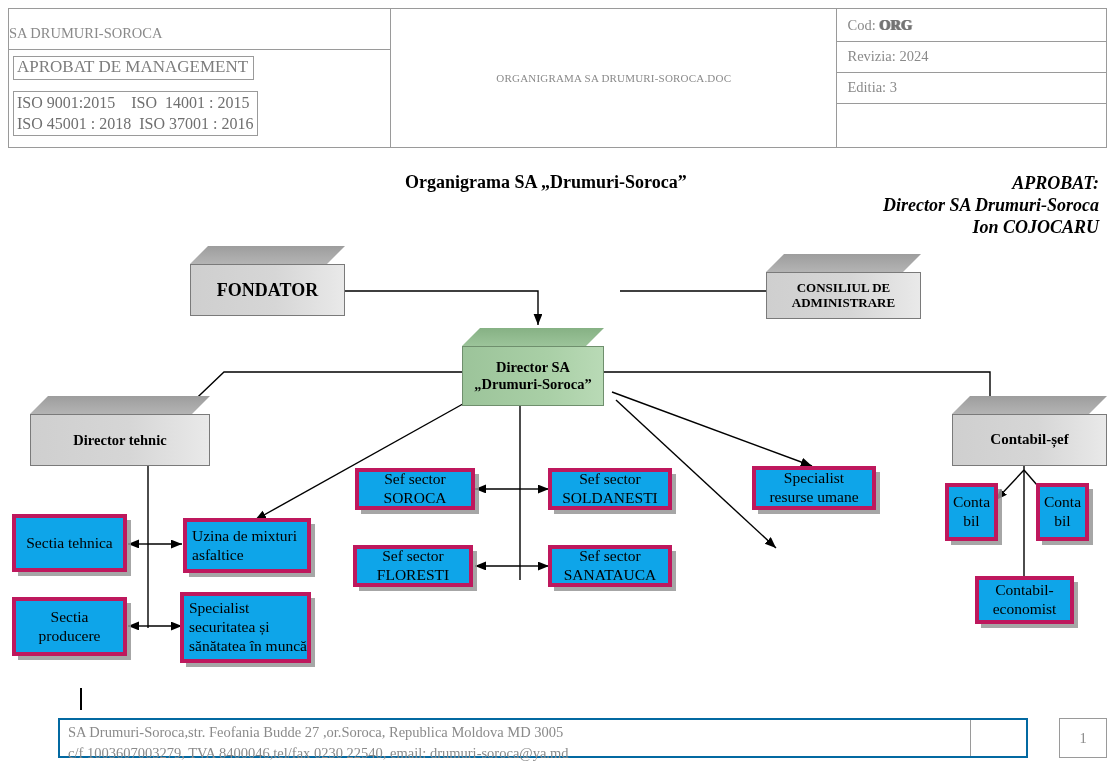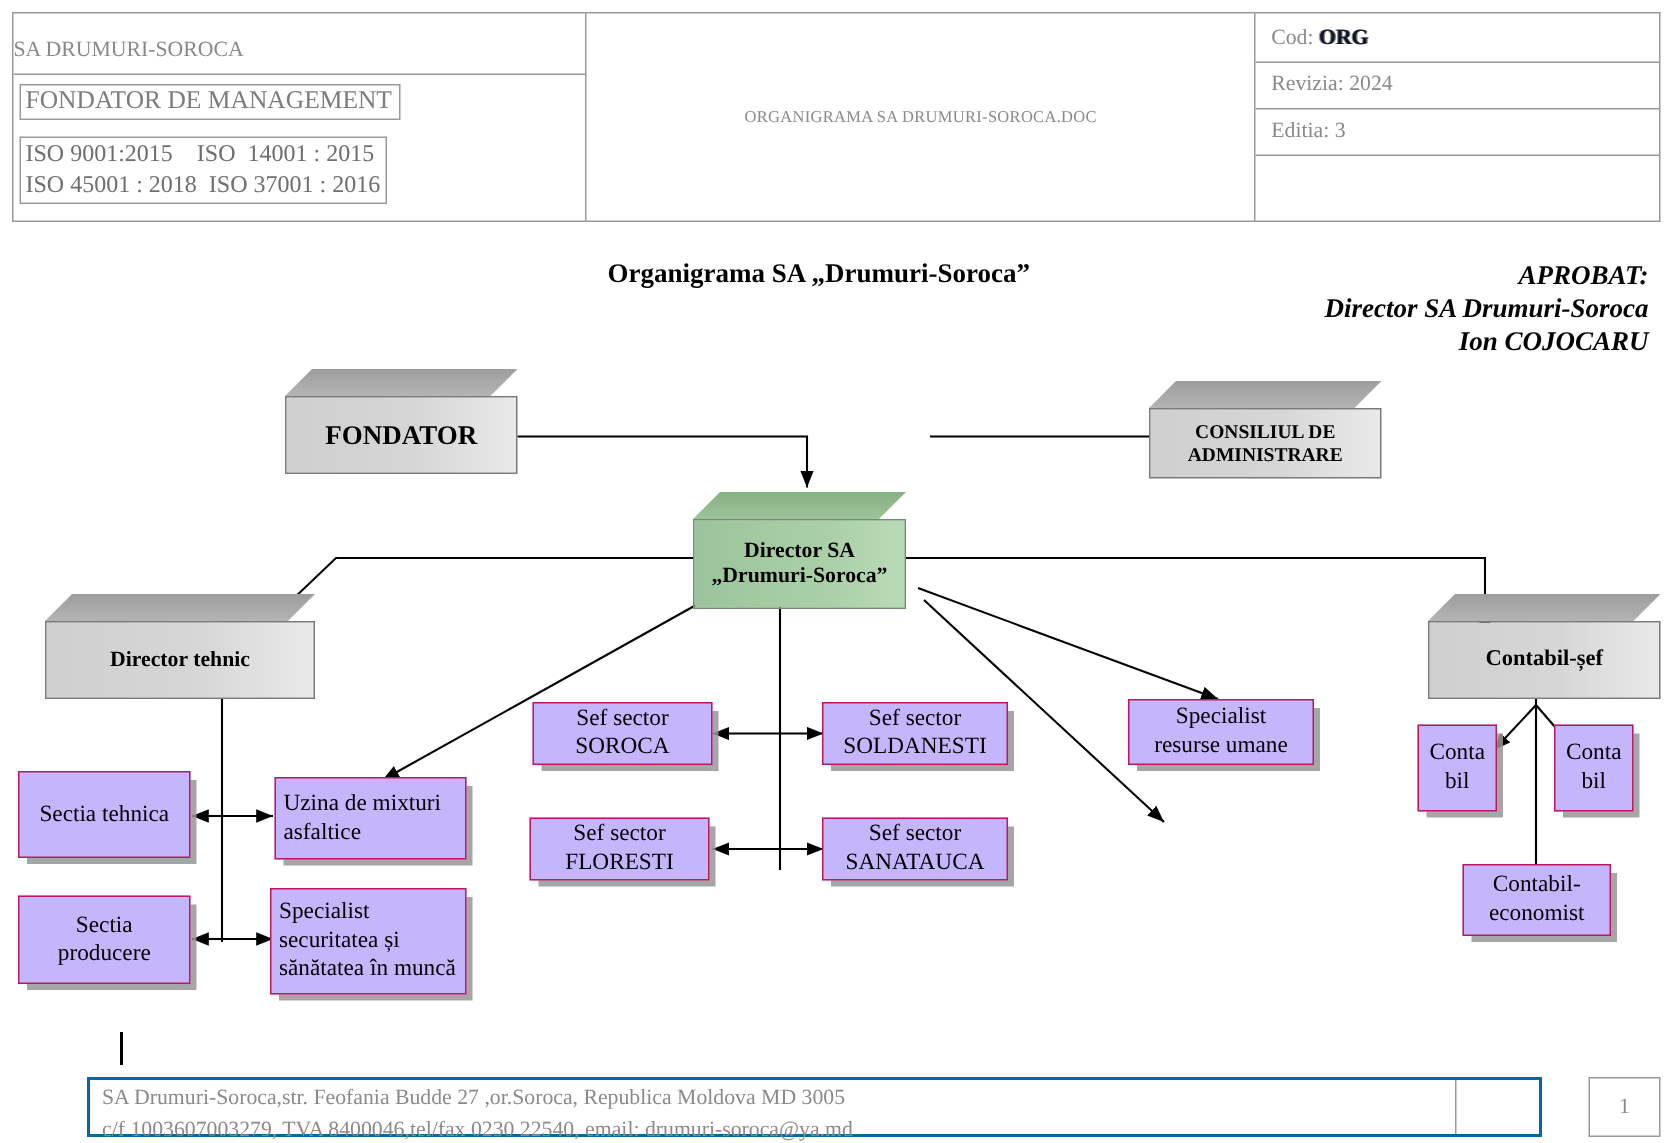--- a/index.html
+++ b/index.html
@@ -28,21 +28,21 @@
   .sist{display:inline-block;border:1px solid #9a9a9a;padding:1px 5px 2px 3px;
         font-size:17px;color:#7d7d7d;line-height:1.1;}
   .iso-wrap{padding:11px 0 4px 4px;}
   .iso{display:inline-block;border:1px solid #9a9a9a;font-size:16px;
        color:#6f6f6f;line-height:1.35;padding:0 4px 0 3px;}
   .iso div{white-space:pre;}
 
   .rcell{border-bottom:1px solid #9a9a9a;font-size:14.5px;color:#8a8a8a;
          padding:6px 0 6px 10px;height:18px;box-sizing:content-box;}
   .rcell:last-child{border-bottom:none;}
-  .cod-strong{font-weight:bold;color:#0f172a;position:relative;
+  .cod-strong{font-weight:bold;color:#737373;position:relative;
               text-shadow:0.8px 0 0 #8a8a8a,-0.8px 0 0 #9a9a9a;}
 
   
   .main-title{position:absolute;left:405px;top:172px;font-size:18px;
               font-weight:bold;white-space:nowrap;}
   .aprobat{position:absolute;right:16px;top:172px;text-align:right;
            font-weight:bold;font-style:italic;font-size:18px;line-height:1.23;}
 
   
   .cube{position:absolute;}
@@ -54,21 +54,21 @@
   .cube .topface{position:absolute;top:0;left:0;width:100%;height:18px;
     background:linear-gradient(to bottom,#9d9d9d,#b4b4b4);
     clip-path:polygon(18px 0,100% 0,calc(100% - 18px) 100%,0 100%);
     border:none;}
 
   .cube.green .face{background:linear-gradient(to right,#9cc49a 0%,#a9cfa6 60%,#b9dab6 100%);
     border:1px solid #6f8f6d;}
   .cube.green .topface{background:linear-gradient(to bottom,#86b184,#9cc49a);}
 
   
-  .box{position:absolute;background:#c4b5fd;border:1px solid #be185d;
+  .box{position:absolute;background:#0ea5e9;border:4px solid #be185d;
        box-shadow:5px 5px 0 -1px rgba(150,150,150,.85);
        display:flex;align-items:center;justify-content:center;text-align:center;
        font-size:15.5px;line-height:1.22;box-sizing:border-box;}
   .box.left-al{justify-content:flex-start;text-align:left;padding-left:5px;}
   svg.conn{position:absolute;left:0;top:0;width:1115px;height:762px;
            pointer-events:none;overflow:visible;}
 
   
   .foot{position:absolute;left:58px;top:718px;width:1049px;height:40px;}
   .foot .ftxt{position:absolute;left:0;top:0;width:970px;height:40px;
@@ -84,21 +84,21 @@
 <body>
 
 <div class="page">
 
   <table class="hdr">
     <tbody>
         <tr>
       <td class="hdr-left">
         <div class="company">SA DRUMURI-SOROCA</div>
         <div class="sist-wrap">
-          <span class="sist">FONDATOR DE MANAGEMENT</span>
+          <span class="sist">APROBAT DE MANAGEMENT</span>
         </div>
         <div class="iso-wrap">
           <span class="iso">
             <div>ISO 9001:2015    ISO  14001 : 2015</div>
             <div>ISO 45001 : 2018  ISO 37001 : 2016</div>
           </span>
         </div>
       </td>
       <td class="hdr-mid">ORGANIGRAMA SA DRUMURI-SOROCA.DOC</td>
       <td class="hdr-right">

